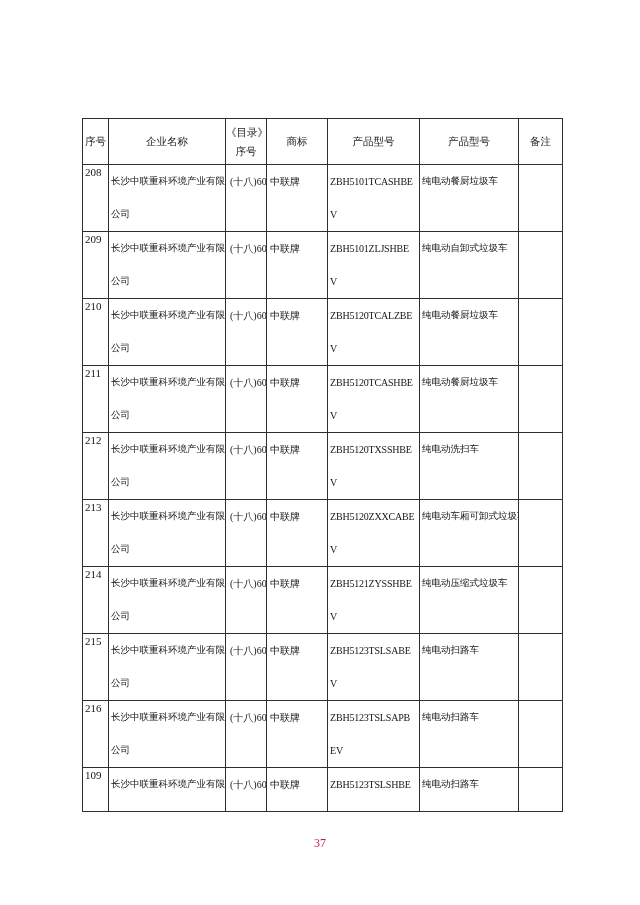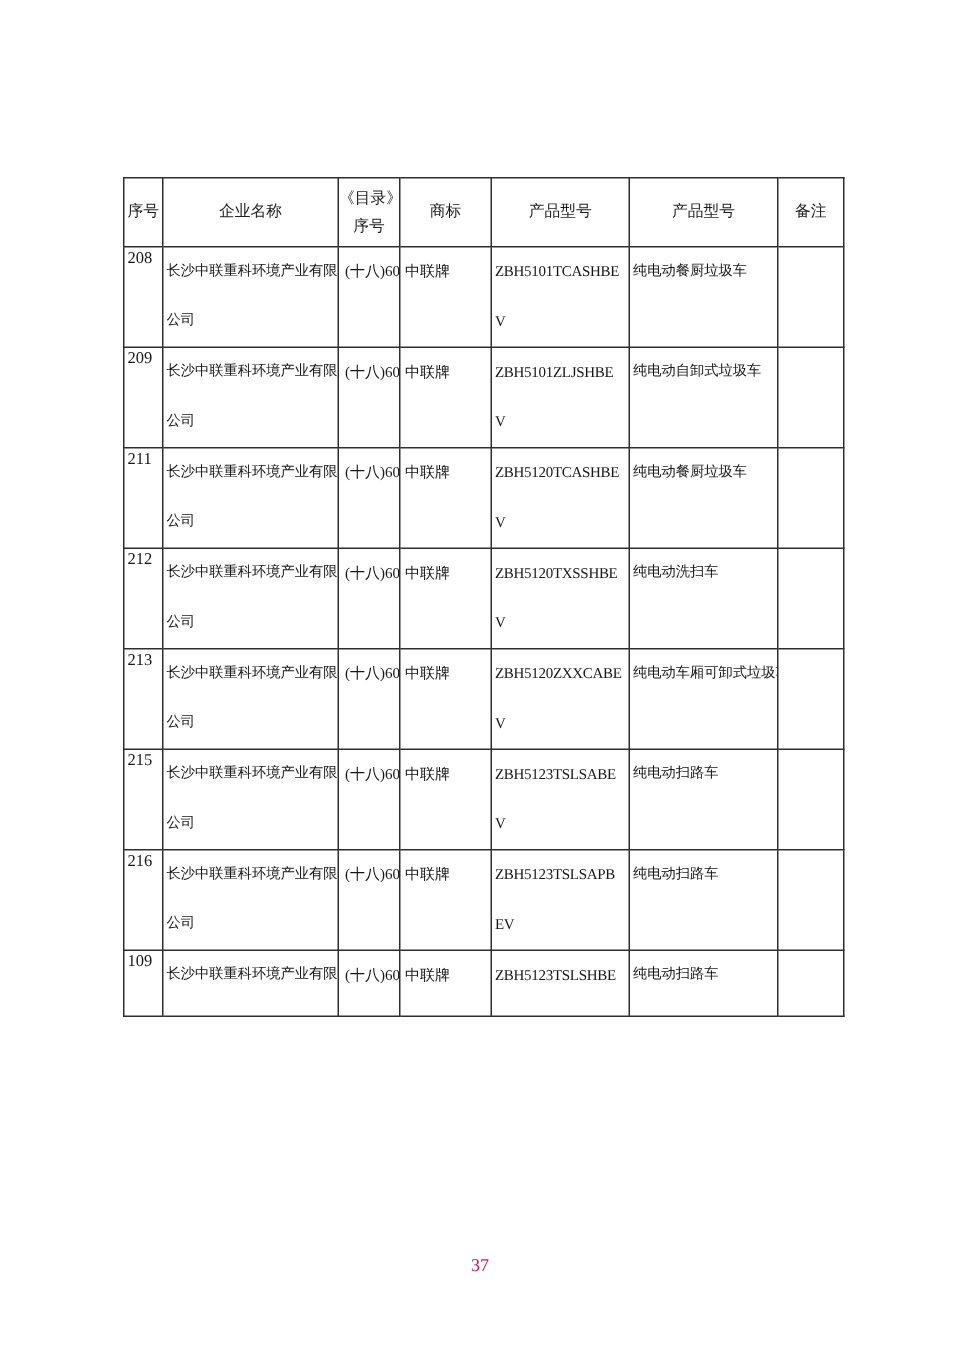--- a/index.html
+++ b/index.html
@@ -124,20 +124,41 @@
           <td class="cell-model">
             <div class="line">ZBH5101ZLJSHBE</div>
             <div class="line">V</div>
           </td>
           <td class="cell-product-name">
             <div class="line">纯电动自卸式垃圾车</div>
           </td>
           <td class="cell-remark"></td>
         </tr>
         <tr>
+          <td class="cell-serial">210</td>
+          <td class="cell-company">
+            <div class="line">长沙中联重科环境产业有限</div>
+            <div class="line">公司</div>
+          </td>
+          <td class="cell-catalog-no">
+            <div class="line">(十八)60</div>
+          </td>
+          <td class="cell-trademark">
+            <div class="line">中联牌</div>
+          </td>
+          <td class="cell-model">
+            <div class="line">ZBH5120TCALZBE</div>
+            <div class="line">V</div>
+          </td>
+          <td class="cell-product-name">
+            <div class="line">纯电动餐厨垃圾车</div>
+          </td>
+          <td class="cell-remark"></td>
+        </tr>
+        <tr>
           <td class="cell-serial">211</td>
           <td class="cell-company">
             <div class="line">长沙中联重科环境产业有限</div>
             <div class="line">公司</div>
           </td>
           <td class="cell-catalog-no">
             <div class="line">(十八)60</div>
           </td>
           <td class="cell-trademark">
             <div class="line">中联牌</div>
@@ -183,20 +204,41 @@
           </td>
           <td class="cell-trademark">
             <div class="line">中联牌</div>
           </td>
           <td class="cell-model">
             <div class="line">ZBH5120ZXXCABE</div>
             <div class="line">V</div>
           </td>
           <td class="cell-product-name">
             <div class="line">纯电动车厢可卸式垃圾车</div>
+          </td>
+          <td class="cell-remark"></td>
+        </tr>
+        <tr>
+          <td class="cell-serial">214</td>
+          <td class="cell-company">
+            <div class="line">长沙中联重科环境产业有限</div>
+            <div class="line">公司</div>
+          </td>
+          <td class="cell-catalog-no">
+            <div class="line">(十八)60</div>
+          </td>
+          <td class="cell-trademark">
+            <div class="line">中联牌</div>
+          </td>
+          <td class="cell-model">
+            <div class="line">ZBH5121ZYSSHBE</div>
+            <div class="line">V</div>
+          </td>
+          <td class="cell-product-name">
+            <div class="line">纯电动压缩式垃圾车</div>
           </td>
           <td class="cell-remark"></td>
         </tr>
         <tr>
           <td class="cell-serial">215</td>
           <td class="cell-company">
             <div class="line">长沙中联重科环境产业有限</div>
             <div class="line">公司</div>
           </td>
           <td class="cell-catalog-no">

